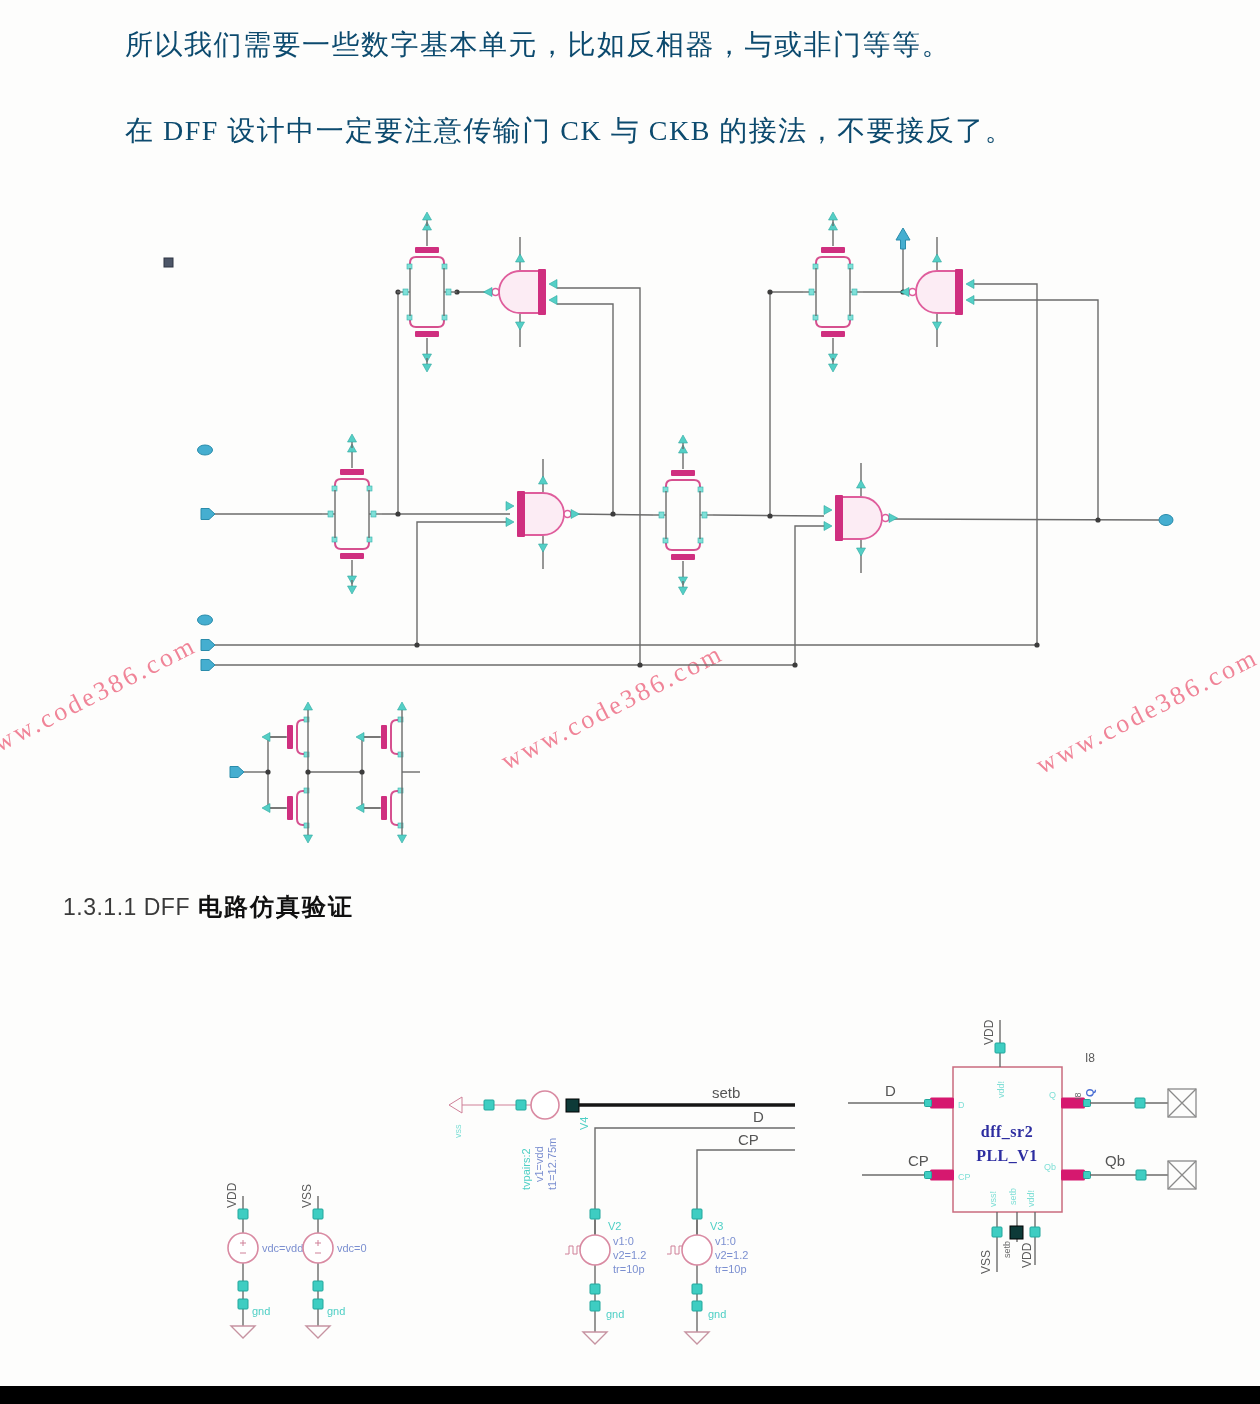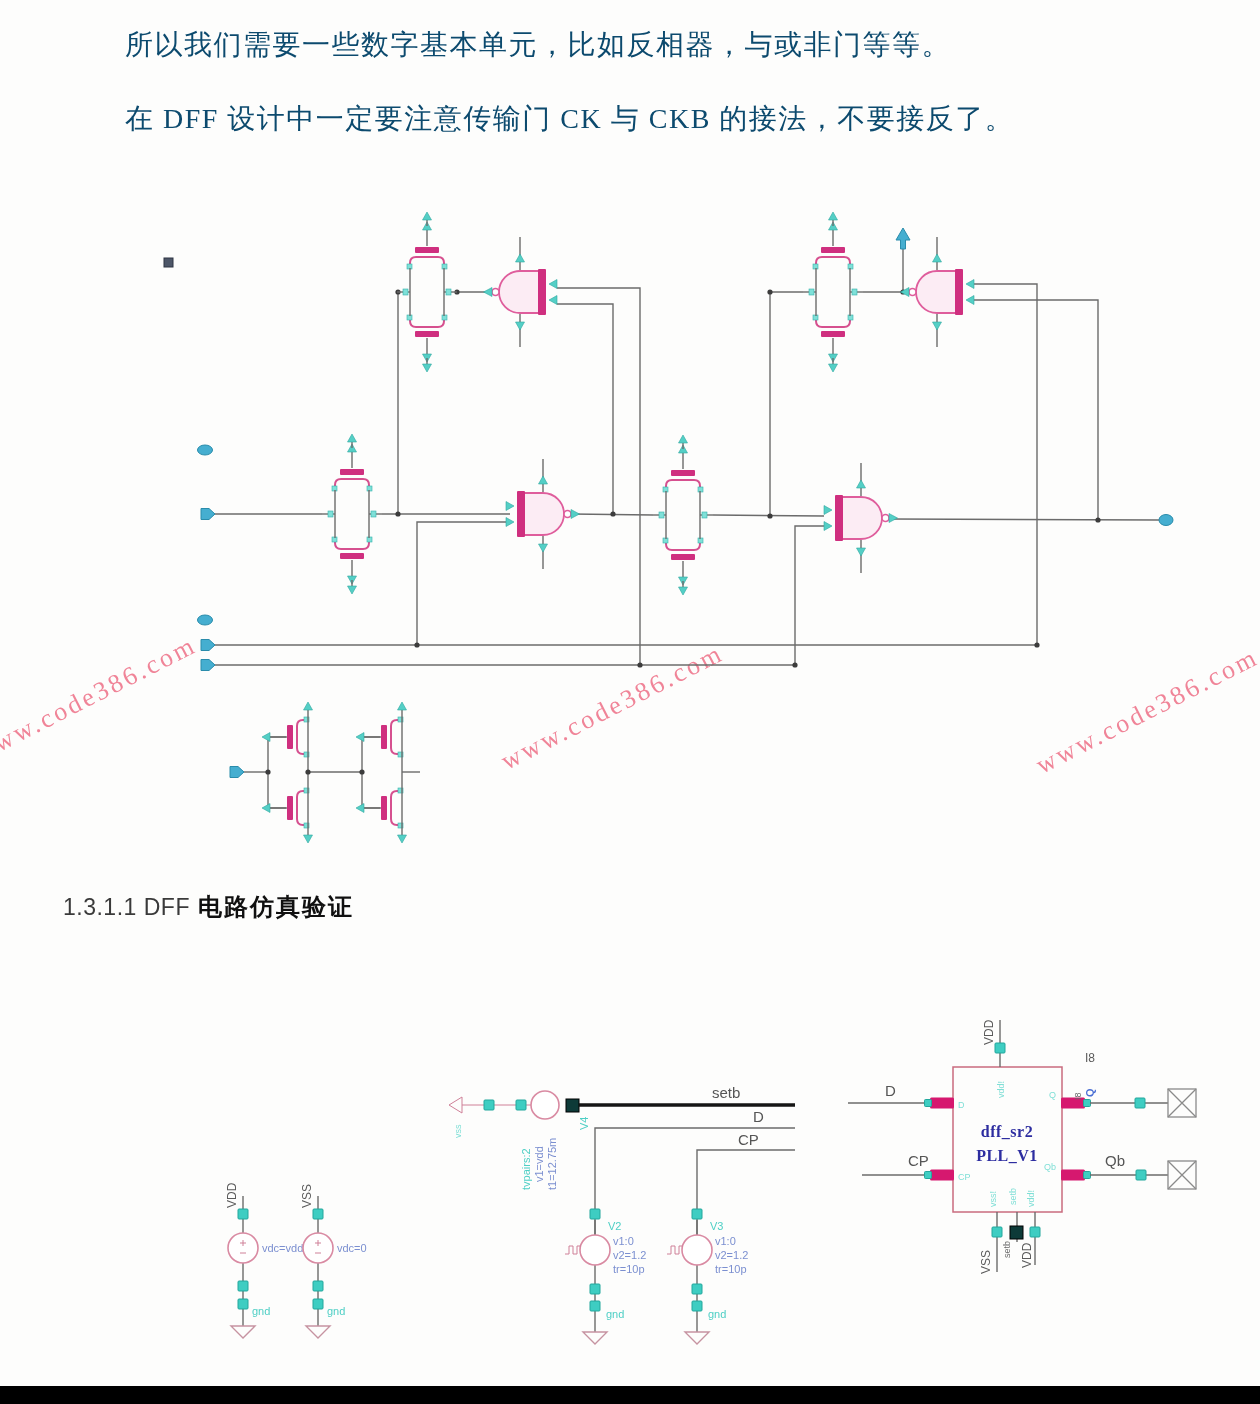--- a/index.html
+++ b/index.html
@@ -6,21 +6,21 @@
   body{
     width:1260px;height:1404px;position:relative;background:#fdfdfc;
     font-family:"Liberation Sans",sans-serif;overflow:hidden;
   }
   .para{
     position:absolute;left:125px;white-space:nowrap;
     font-family:"Liberation Serif","DejaVu Serif",serif;
     font-size:28px;color:#0c4a6e;letter-spacing:1.5px;
   }
   #p1{top:26px}
-  #p2{top:100px}
+  #p2{top:112px}
   .heading{
     position:absolute;left:63px;top:891px;white-space:nowrap;
     font-size:23px;color:#3a3a3a;letter-spacing:.5px;text-align:right;
   }
   .heading .zh{font-size:24px;color:#101010;font-weight:700;margin-left:8px;letter-spacing:2px}
   .wm{
     position:absolute;white-space:nowrap;
     font-family:"Liberation Serif","DejaVu Serif",serif;
     font-size:26px;letter-spacing:3px;color:#ee7087;opacity:.85;
     transform:rotate(-27deg);transform-origin:left center;

